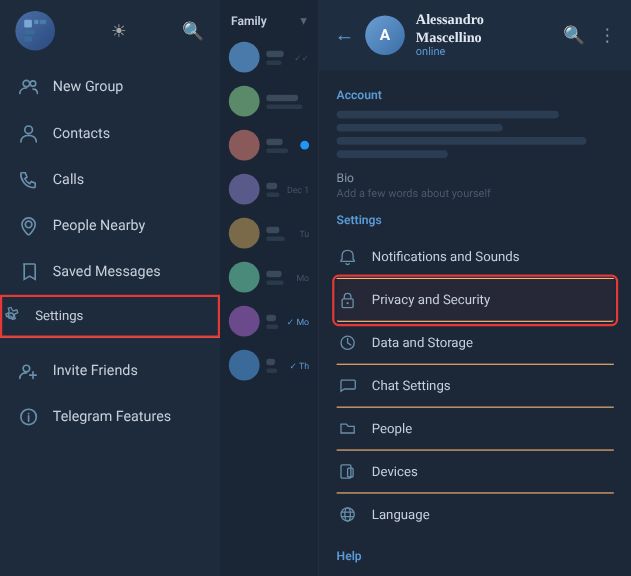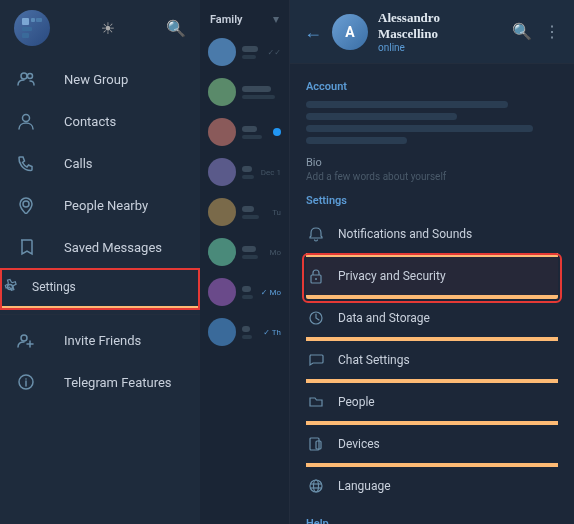--- a/index.html
+++ b/index.html
@@ -59,21 +59,21 @@
     }
 
     .sidebar-nav {
       flex: 1;
       padding: 4px 0;
     }
 
     .nav-item {
       display: flex;
       align-items: center;
-      gap: 28px;
+      gap: 12px;
       padding: 11px 16px;
       color: #c8d0dc;
       font-size: 13px;
       cursor: pointer;
       position: relative;
     }
 
     .nav-item.settings-item {
       outline: 2px solid #e53935;
       outline-offset: -2px;
@@ -275,21 +275,21 @@
     }
 
     .settings-item {
       display: flex;
       align-items: center;
       gap: 12px;
       padding: 9px 0;
       color: #c8d0dc;
       font-size: 12px;
       cursor: pointer;
-      border-bottom: 4px solid #fdba74;
+      border-bottom: 1px solid #fdba74;
       position: relative;
     }
 
     .settings-item:last-child {
       border-bottom: none;
     }
 
     .settings-item.highlighted {
       outline: 2px solid #e53935;
       outline-offset: 2px;

